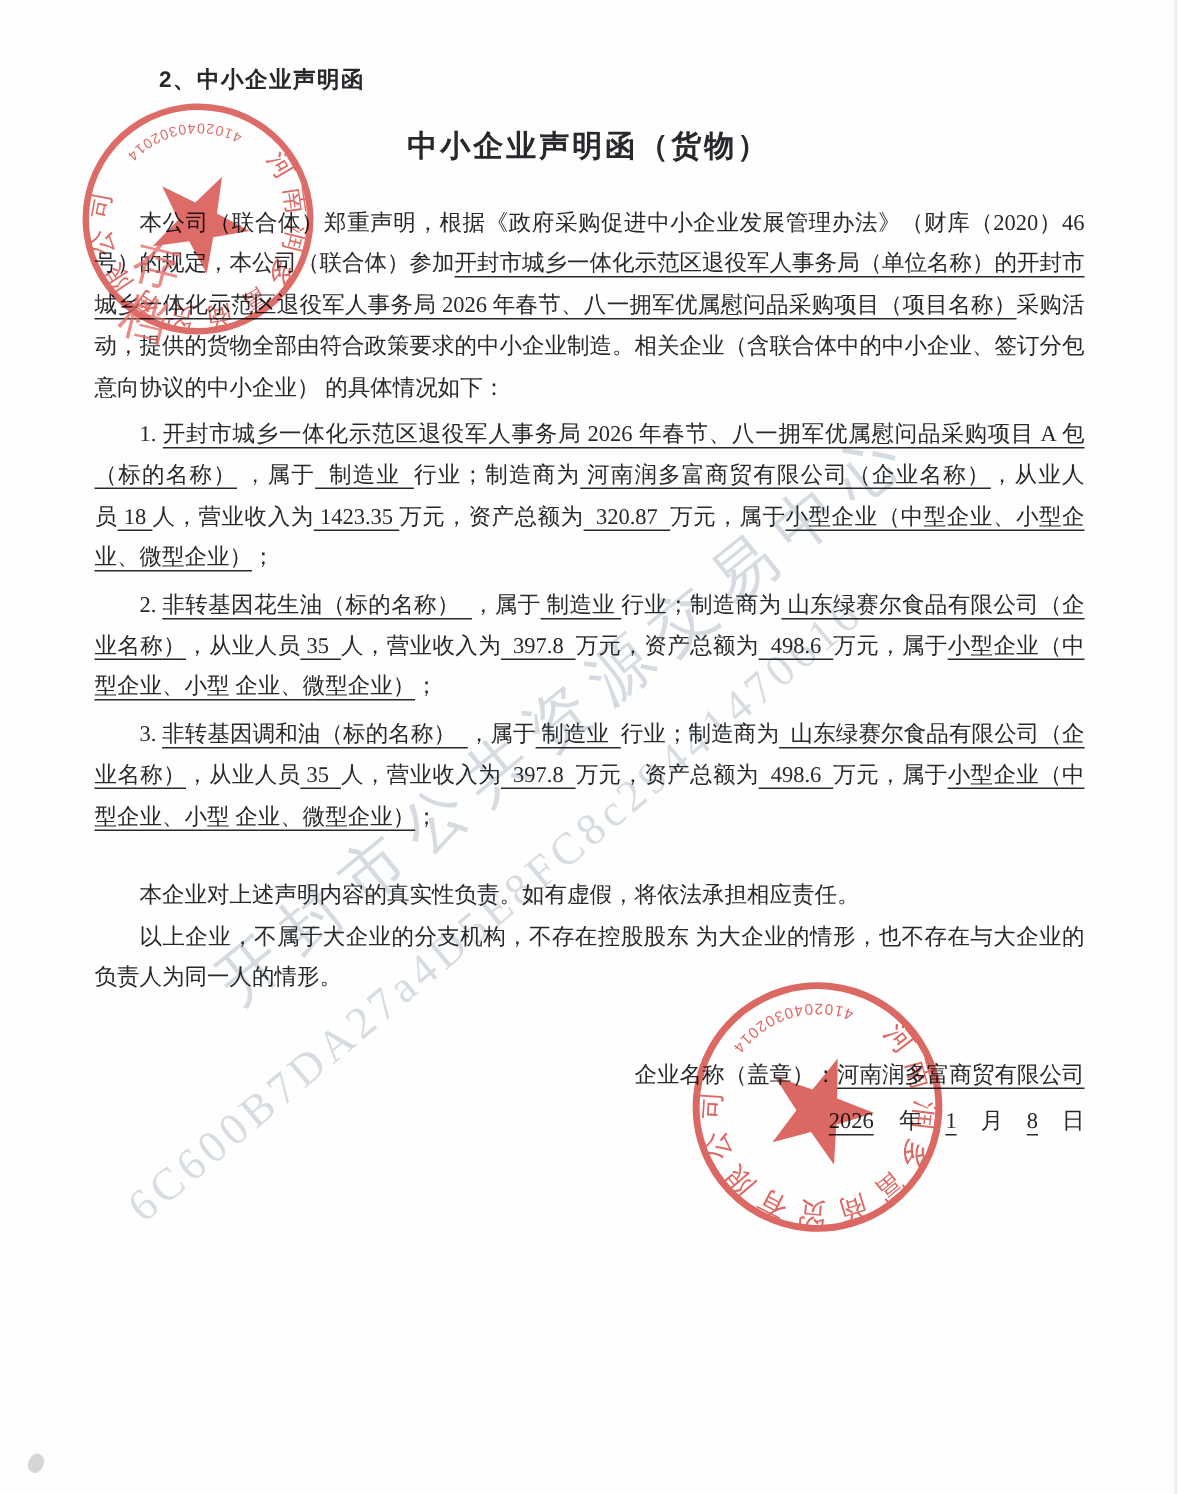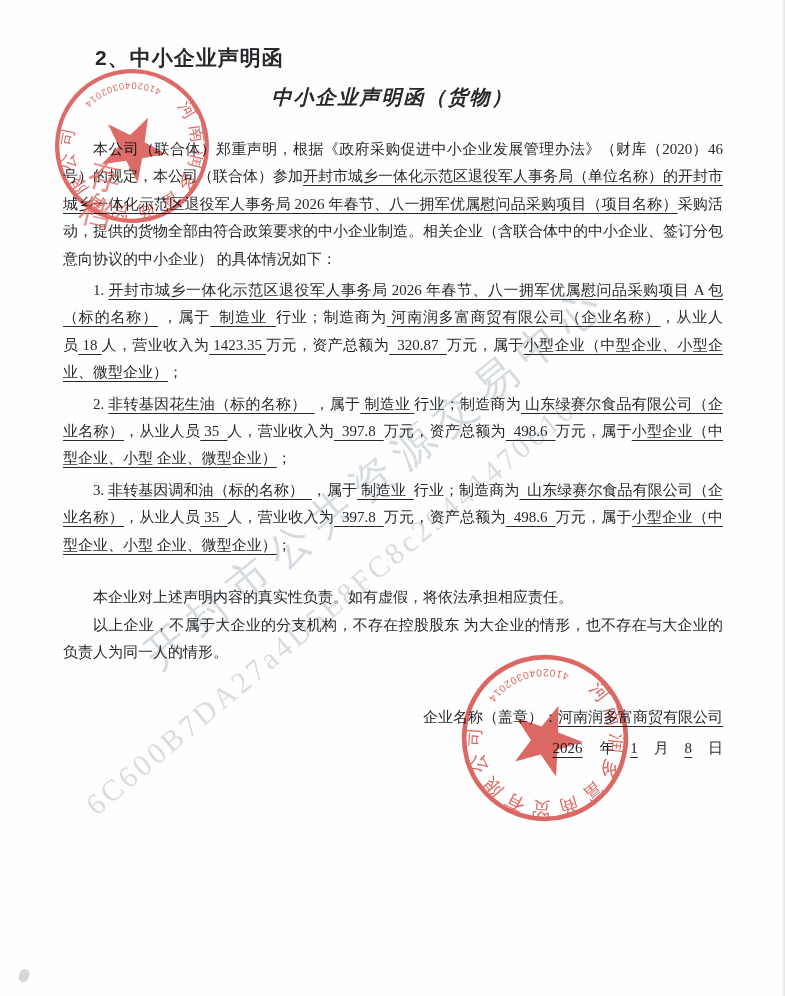--- a/index.html
+++ b/index.html
@@ -28,32 +28,31 @@
   }
   .wm-hex{
     left:90px;top:792px;
     transform:rotate(-40deg);
     font-size:30px;letter-spacing:3.5px;
     opacity:.48;
     font-family:"Liberation Serif","DejaVu Serif",serif;
   }
   
   .heading{
-    position:absolute;left:95px;top:44px;
+    position:absolute;left:106px;top:44px;
     font-family:"Liberation Sans","DejaVu Sans",sans-serif;
-    font-weight:bold;font-size:21px;letter-spacing:1px;
+    font-weight:bold;font-size:15px;letter-spacing:1px;
     z-index:2;
   }
   .title{
     position:absolute;left:0;top:84px;width:785px;margin:0;
     text-align:center;
     font-family:"Liberation Sans","DejaVu Sans",sans-serif;
     font-weight:bold;font-size:20px;letter-spacing:2px;
     z-index:2;
-    font-style:italic;
   }
   
   .body{
     position:absolute;left:63px;top:136px;width:660px;
     z-index:2;
   }
   .para{
     margin:0;
     font-size:15px;line-height:27.4px;
     text-align:justify;

